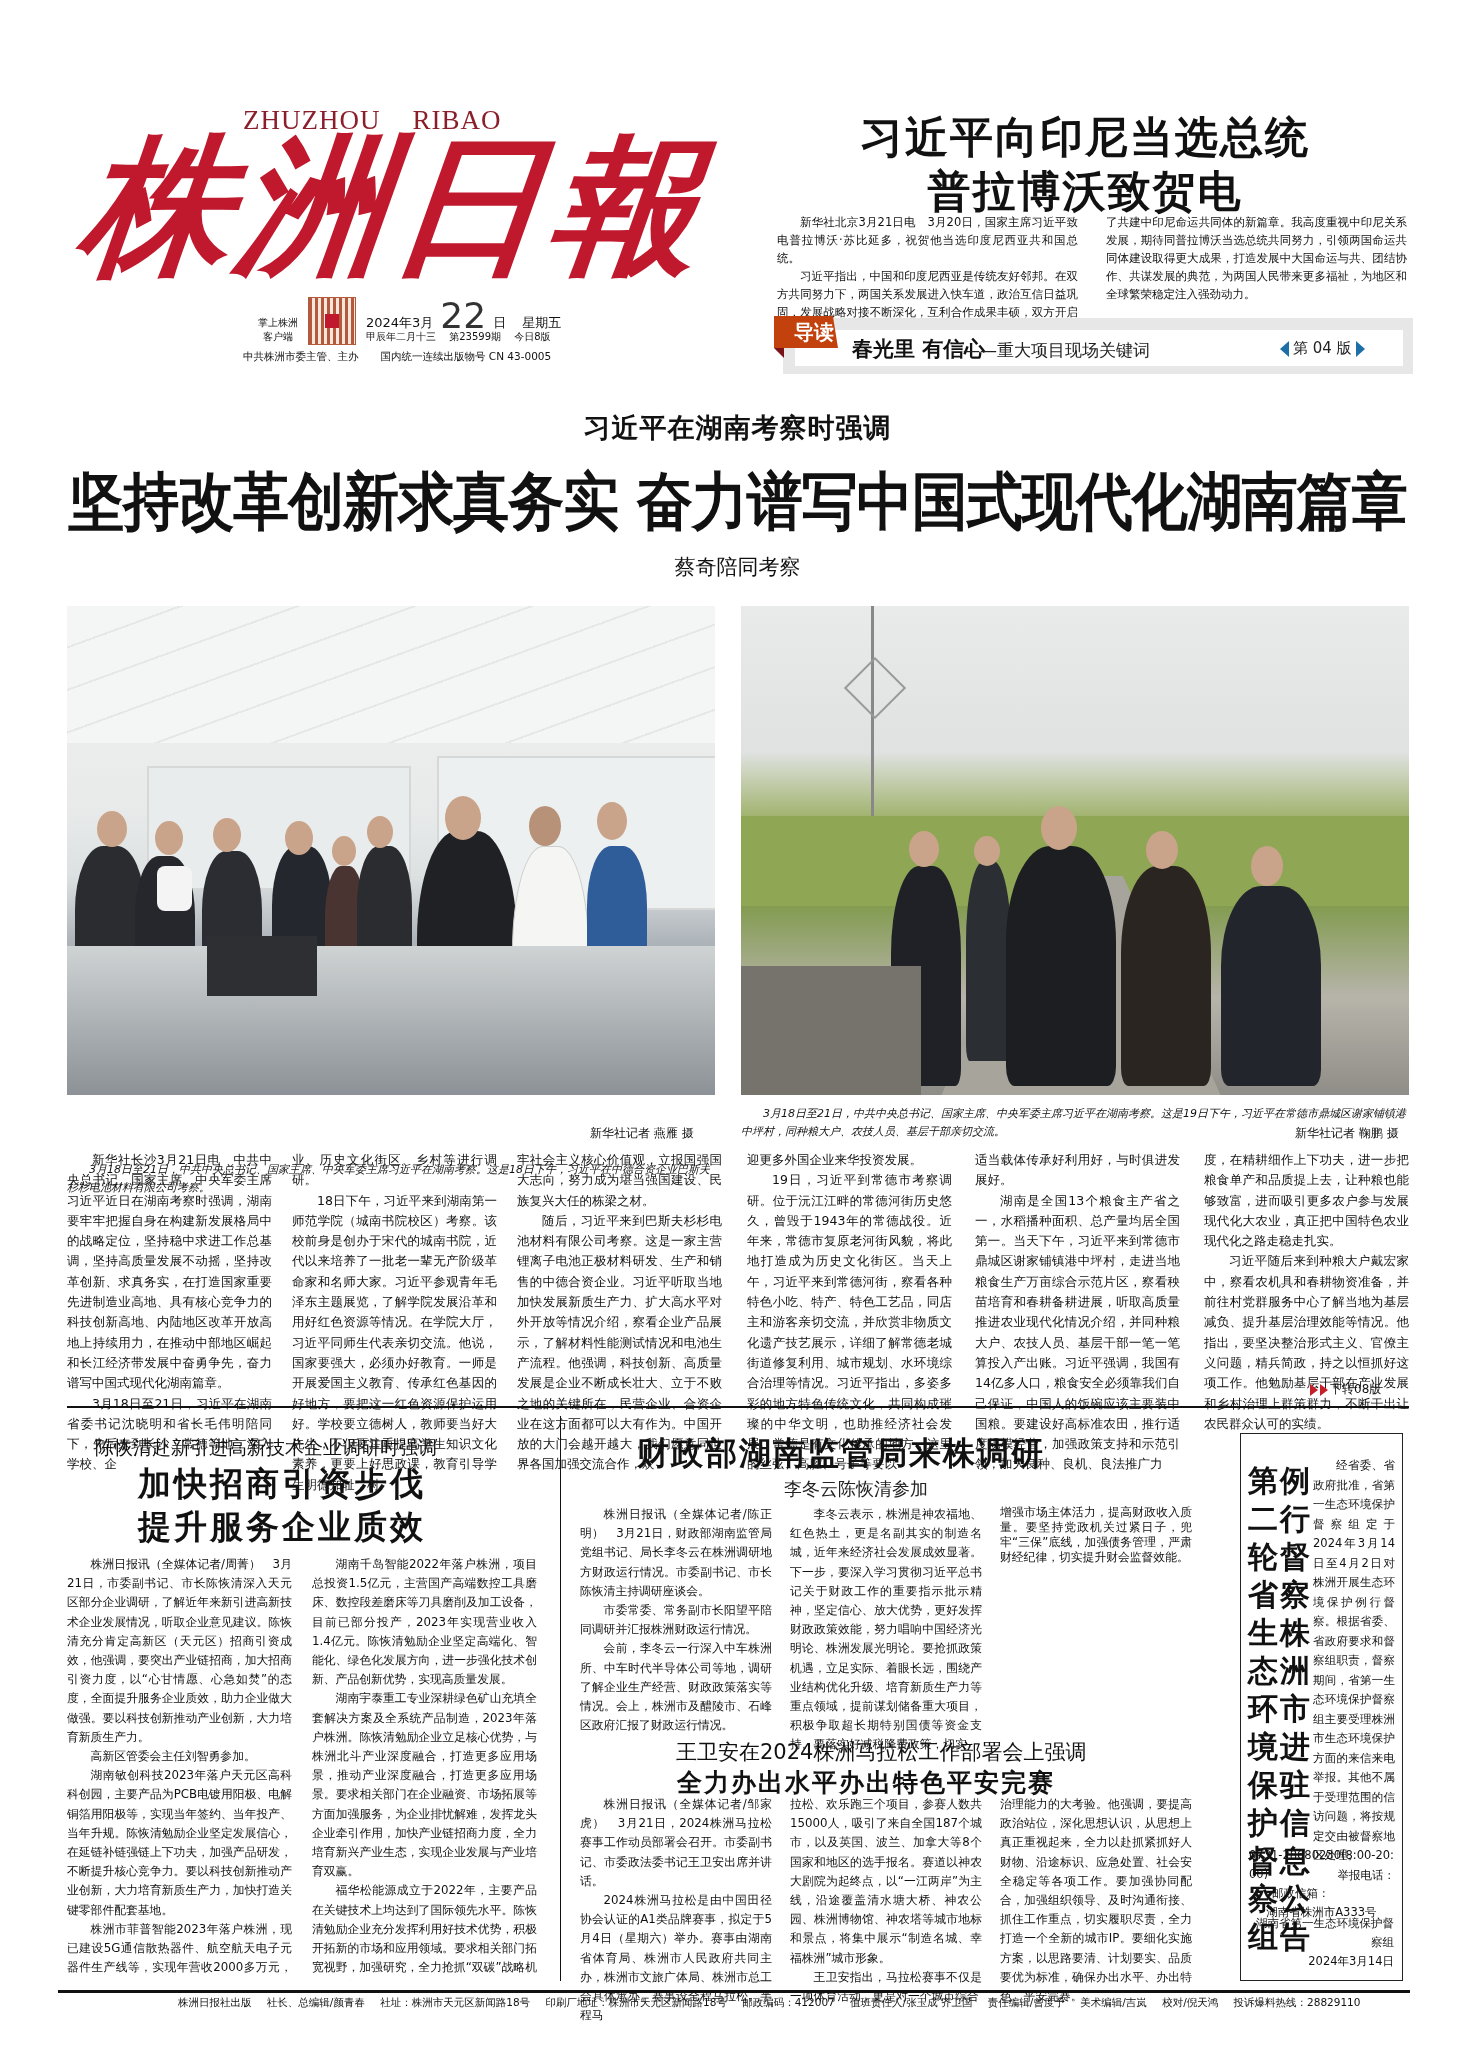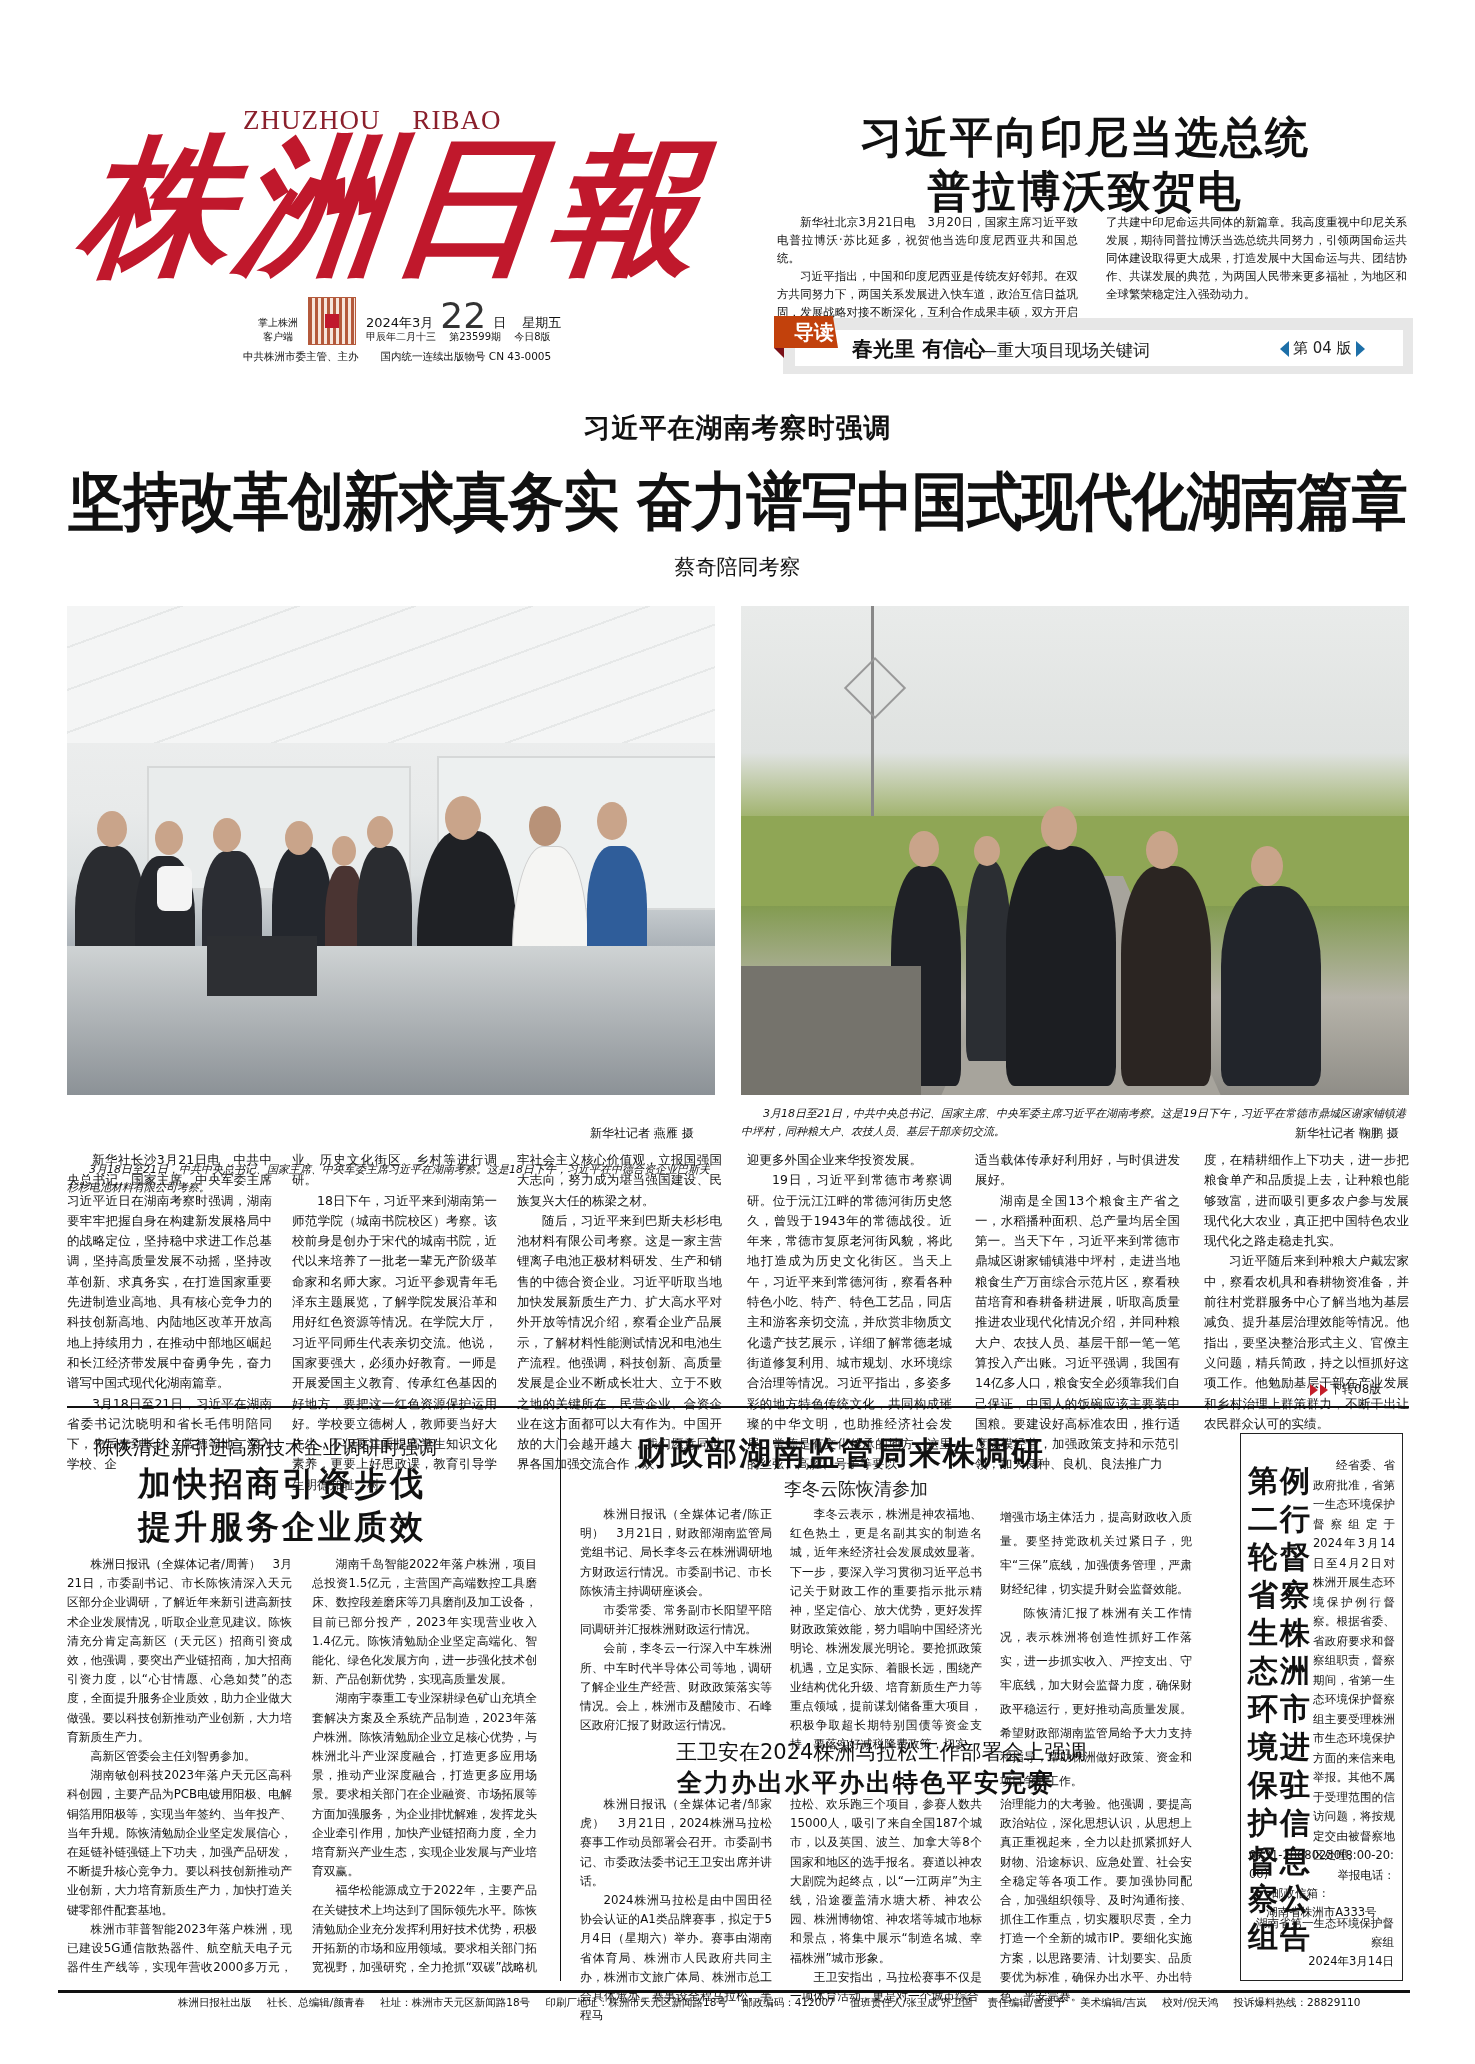--- a/index.html
+++ b/index.html
@@ -226,23 +226,22 @@
 <div class="abs s3-head">财政部湖南监管局来株调研</div>
 <div class="abs s3-sub">李冬云陈恢清参加</div>
 <div class="col" style="left:580px;top:1505px;width:192px;font-size:11.8px;line-height:19.2px;">
   <p>株洲日报讯（全媒体记者/陈正明）　3月21日，财政部湖南监管局党组书记、局长李冬云在株洲调研地方财政运行情况。市委副书记、市长陈恢清主持调研座谈会。</p>
   <p>市委常委、常务副市长阳望平陪同调研并汇报株洲财政运行情况。</p>
   <p>会前，李冬云一行深入中车株洲所、中车时代半导体公司等地，调研了解企业生产经营、财政政策落实等情况。会上，株洲市及醴陵市、石峰区政府汇报了财政运行情况。</p>
 </div>
 <div class="col" style="left:790px;top:1505px;width:192px;font-size:11.8px;line-height:19.2px;">
   <p>李冬云表示，株洲是神农福地、红色热土，更是名副其实的制造名城，近年来经济社会发展成效显著。下一步，要深入学习贯彻习近平总书记关于财政工作的重要指示批示精神，坚定信心、放大优势，更好发挥财政政策效能，努力唱响中国经济光明论、株洲发展光明论。要抢抓政策机遇，立足实际、着眼长远，围绕产业结构优化升级、培育新质生产力等重点领域，提前谋划储备重大项目，积极争取超长期特别国债等资金支持。要落实好减税降费政策，切实</p>
 </div>
-<div class="col" style="left:1000px;top:1505px;width:192px;font-size:11.8px;line-height:24px;">
+<div class="col" style="left:1000px;top:1505px;width:192px;font-size:11.8px;line-height:15px;">
   <p class="noind">增强市场主体活力，提高财政收入质量。要坚持党政机关过紧日子，兜牢“三保”底线，加强债务管理，严肃财经纪律，切实提升财会监督效能。</p>
-  <p>陈恢清汇报了株洲有关工作情况，表示株洲将创造性抓好工作落实，进一步抓实收入、严控支出、守牢底线，加大财会监督力度，确保财政平稳运行，更好推动高质量发展。希望财政部湖南监管局给予大力支持和指导，帮助株洲做好政策、资金和项目争取工作。</p>
 </div>
 
 <div class="abs s4-kicker">王卫安在2024株洲马拉松工作部署会上强调</div>
 <div class="abs s4-head">全力办出水平办出特色平安完赛</div>
 <div class="col" style="left:580px;top:1795px;width:192px;font-size:11.8px;line-height:19.2px;">
   <p>株洲日报讯（全媒体记者/邹家虎）　3月21日，2024株洲马拉松赛事工作动员部署会召开。市委副书记、市委政法委书记王卫安出席并讲话。</p>
   <p>2024株洲马拉松是由中国田径协会认证的A1类品牌赛事，拟定于5月4日（星期六）举办。赛事由湖南省体育局、株洲市人民政府共同主办，株洲市文旅广体局、株洲市总工会具体承办。赛事设全程马拉松、半程马</p>
 </div>
 <div class="col" style="left:790px;top:1795px;width:192px;font-size:11.8px;line-height:19.2px;">
   <p class="noind">拉松、欢乐跑三个项目，参赛人数共15000人，吸引了来自全国187个城市，以及英国、波兰、加拿大等8个国家和地区的选手报名。赛道以神农大剧院为起终点，以“一江两岸”为主线，沿途覆盖清水塘大桥、神农公园、株洲博物馆、神农塔等城市地标和景点，将集中展示“制造名城、幸福株洲”城市形象。</p>

